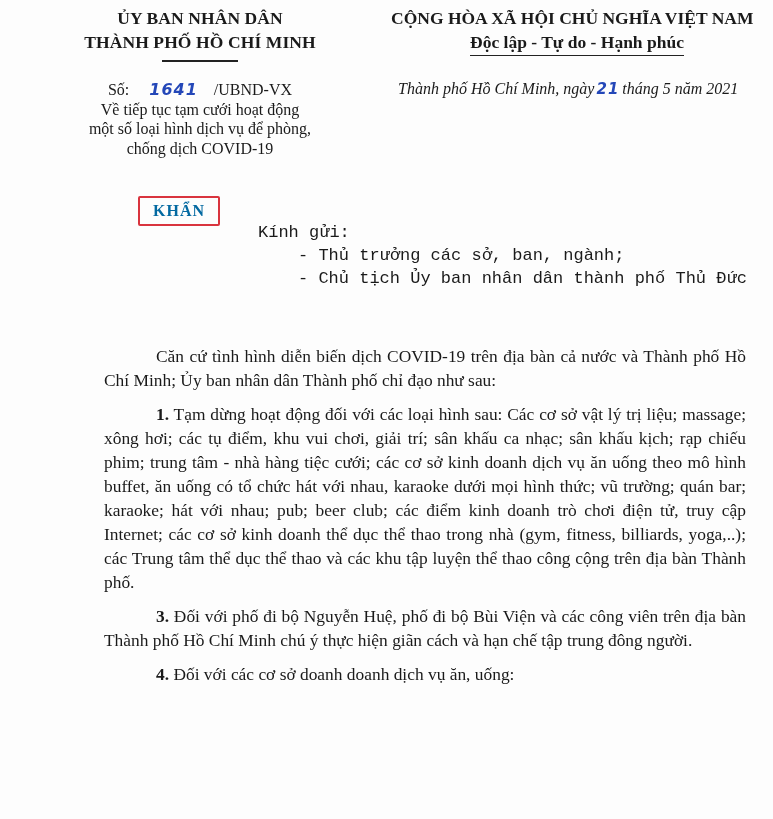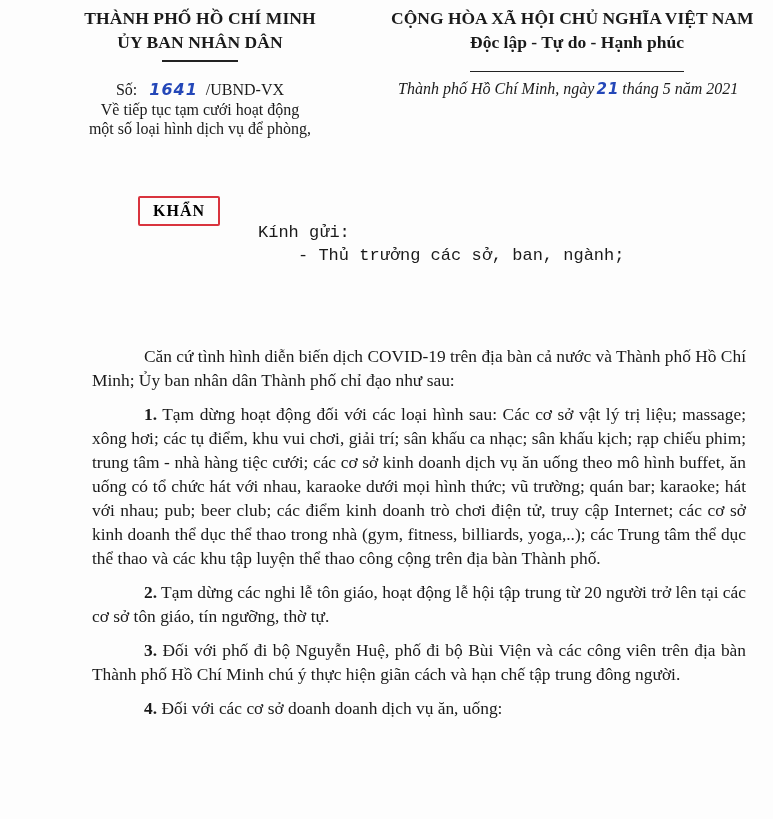--- a/index.html
+++ b/index.html
@@ -45,21 +45,21 @@
       font-size: 16px;
       line-height: 20px;
     }
     .handwritten {
       color: #2447b8;
       font-family: "DejaVu Sans", sans-serif;
       font-style: italic;
       font-weight: bold;
       font-size: 16px;
       letter-spacing: 1px;
-      margin: 0 8px;
+      margin: 0 16px;
     }
     .subject {
       font-size: 16px;
       line-height: 19.5px;
     }
     .header-right {
       position: absolute;
       left: 388px;
       top: 6px;
       width: 400px;
@@ -72,21 +72,21 @@
       white-space: nowrap;
       text-align: left;
       padding-left: 3px;
     }
     .motto-line {
       font-weight: bold;
       font-size: 17.5px;
       line-height: 24px;
       display: inline-block;
       border-bottom: 1.5px solid #222;
-      padding-bottom: 17px;
+      padding-bottom: 1px;
       margin-left: -22px;
     }
     .date-line {
       position: absolute;
       left: 398px;
       top: 80px;
       font-style: italic;
       font-size: 16px;
       white-space: nowrap;
     }
@@ -101,21 +101,21 @@
       width: 82px;
       height: 30px;
       border: 2px solid #d9343e;
       border-radius: 2px;
       box-sizing: border-box;
       display: flex;
       align-items: center;
       justify-content: center;
     }
     .stamp span {
-      color: #000000;
+      color: #0369a1;
       font-weight: bold;
       font-size: 16px;
       letter-spacing: 1px;
       font-family: "Liberation Serif", serif;
     }
     .recipients {
       position: absolute;
       left: 258px;
       top: 221px;
       font-size: 17px;
@@ -135,67 +135,68 @@
       position: absolute;
       left: 88px;
       top: 344px;
       width: 658px;
       font-size: 17.4px;
       line-height: 24px;
       text-align: justify;
     }
     .para {
       text-indent: 52px;
-      margin: 0 0 10px 4px;
+      margin: 0 0 10px 16px;
     }
     .para b {
       font-weight: bold;
     }
     .para.no-gap { margin-bottom: 14px; }
   </style>
 </head>
 <body>
 
 <div class="page">
 
   <div class="header-left">
+    <div class="org-line">ỦY BAN NHÂN DÂN</div>
     <div class="org-line">THÀNH PHỐ HỒ CHÍ MINH</div>
-    <div class="org-line">ỦY BAN NHÂN DÂN</div>
     <div class="left-rule"></div>
     <div class="doc-number">
       <span>Số:</span>
       <span class="handwritten">1641</span><span>/UBND-VX</span>
     </div>
     <div class="subject">
       <div>Về tiếp tục tạm cưới hoạt động</div>
       <div>một số loại hình dịch vụ để phòng,</div>
+      <div>chống dịch COVID-19</div>
     </div>
   </div>
 
   <div class="header-right">
     <div class="nation-line">CỘNG HÒA XÃ HỘI CHỦ NGHĨA VIỆT NAM</div>
     <div class="motto-line">Độc lập - Tự do - Hạnh phúc</div>
   </div>
 
   <div class="date-line">
     <span>Thành phố Hồ Chí Minh, ngày</span><span class="handwritten">21</span><span>tháng 5 năm 2021</span>
   </div>
 
   <div class="stamp">
     <span>KHẨN</span>
   </div>
 
   <div class="recipients">
     <div>Kính gửi:</div>
     <div class="list">
       <div>- Thủ trưởng các sở, ban, ngành;</div>
+      <div>- Chủ tịch Ủy ban nhân dân thành phố Thủ Đức</div>
     </div>
   </div>
 
   <div class="body-text">
     <p class="para">Căn cứ tình hình diễn biến dịch COVID-19 trên địa bàn cả nước và Thành phố Hồ Chí Minh; Ủy ban nhân dân Thành phố chỉ đạo như sau:</p>
     <p class="para"><b>1.</b><span> Tạm dừng hoạt động đối với các loại hình sau: Các cơ sở vật lý trị liệu; massage; xông hơi; các tụ điểm, khu vui chơi, giải trí; sân khấu ca nhạc; sân khấu kịch; rạp chiếu phim; trung tâm - nhà hàng tiệc cưới; các cơ sở kinh doanh dịch vụ ăn uống theo mô hình buffet, ăn uống có tổ chức hát với nhau, karaoke dưới mọi hình thức; vũ trường; quán bar; karaoke; hát với nhau; pub; beer club; các điểm kinh doanh trò chơi điện tử, truy cập Internet; các cơ sở kinh doanh thể dục thể thao trong nhà (gym, fitness, billiards, yoga,..); các Trung tâm thể dục thể thao và các khu tập luyện thể thao công cộng trên địa bàn Thành phố.</span></p>
-    <p class="para"><b>2.</b><span> Tạm dừng các nghi lễ tôn giáo, hoạt động lễ hội tập trung từ 20 người trở lên tại các cơ sở tôn giáo, tín ngưỡng, thờ tự.</span></p>
     <p class="para"><b>3.</b><span> Đối với phố đi bộ Nguyễn Huệ, phố đi bộ Bùi Viện và các công viên trên địa bàn Thành phố Hồ Chí Minh chú ý thực hiện giãn cách và hạn chế tập trung đông người.</span></p>
     <p class="para no-gap"><b>4.</b><span> Đối với các cơ sở doanh doanh dịch vụ ăn, uống:</span></p>
   </div>
 
 </div>
 
 </body></html>

